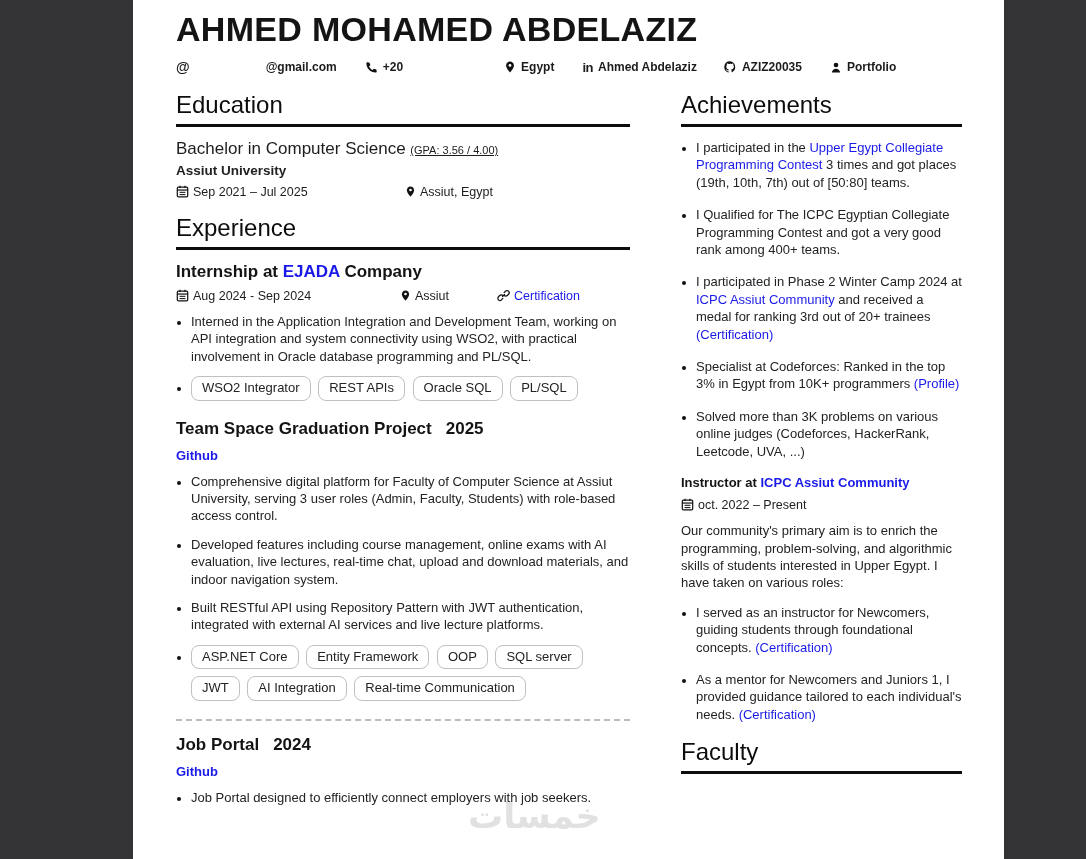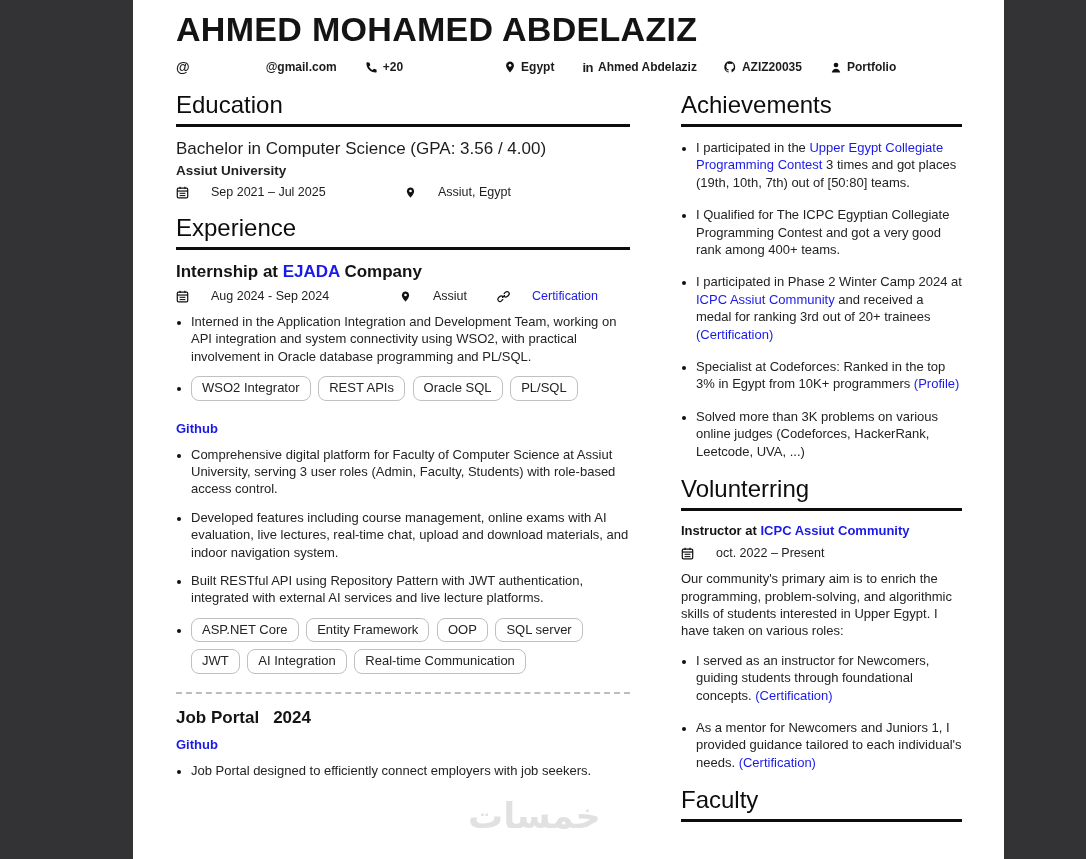--- a/index.html
+++ b/index.html
@@ -41,25 +41,25 @@
   .col-right { width:281px; flex:none; }
 
   h2.sec {
     font-size:24px; font-weight:400; color:#0d0d0d;
     margin:15px 0 12px; padding-bottom:5px;
     border-bottom:3px solid #0d0d0d;
   }
   section:first-child h2.sec { margin-top:0; }
 
   .degree-line { font-size:17px; color:#1d1d1d; margin:2px 0 4px; }
-  .degree-line .gpa { font-size:17px; }
+  .degree-line .gpa { font-size:11px;text-decoration:underline; }
   .school { font-size:13.5px; font-weight:700; margin:0 0 7px; }
 
   .meta { display:flex; align-items:center; font-size:12.5px; color:#1d1d1d; margin:2px 0 10px; }
-  .meta .m-item { display:inline-flex; align-items:center; gap:22px; }
+  .meta .m-item { display:inline-flex; align-items:flex-start; gap:4px; }
   .meta .w229 { width:229px; } .meta .w224 { width:224px; } .meta .w97 { width:97px; }
 
   h3.entry { font-size:17px; font-weight:700; color:#141414; margin:10px 0 7px; }
   h3.entry .year { margin-left:14px; }
   .lnk { color:#1a1ae8; text-decoration:none; cursor:pointer; }
   .gh-link { display:inline-block; font-size:13px; font-weight:700; margin:0 0 6px; }
 
   ul.blt { margin:4px 0 6px; padding-left:15px; list-style:disc; }
   ul.blt li { font-size:13px; line-height:17.4px; margin-bottom:11px; color:#232323; }
   .col-right ul.blt li { margin-bottom:15px; }
@@ -201,20 +201,21 @@
               <span class="pill">WSO2 Integrator</span>
               <span class="pill">REST APIs</span>
               <span class="pill">Oracle SQL</span>
               <span class="pill">PL/SQL</span>
             </li>
           </ul>
         </section>
 
         <section>
 
+          <h3 class="entry"><span>Team Space Graduation Project</span><span class="year">2025</span></h3>
           <a class="lnk gh-link">Github</a>
           <ul class="blt">
             <li>Comprehensive digital platform for Faculty of Computer Science at Assiut University, serving 3 user roles (Admin, Faculty, Students) with role-based access control.</li>
             <li>Developed features including course management, online exams with AI evaluation, live lectures, real-time chat, upload and download materials, and indoor navigation system.</li>
             <li>Built RESTful API using Repository Pattern with JWT authentication, integrated with external AI services and live lecture platforms.</li>
             <li class="tags-li">
               <span class="pill">ASP.NET Core</span>
               <span class="pill">Entity Framework</span>
               <span class="pill">OOP</span>
               <span class="pill">SQL server</span>
@@ -242,21 +243,20 @@
           <ul class="blt">
             <li><span>I participated in the </span><a class="lnk">Upper Egypt Collegiate Programming Contest</a><span> 3 times and got places (19th, 10th, 7th) out of [50:80] teams.</span></li>
             <li>I Qualified for The ICPC Egyptian Collegiate Programming Contest and got a very good rank among 400+ teams.</li>
             <li><span>I participated in Phase 2 Winter Camp 2024 at </span><a class="lnk">ICPC Assiut Community</a><span> and received a medal for ranking 3rd out of 20+ trainees  </span><a class="lnk">(Certification)</a></li>
             <li><span>Specialist at Codeforces: Ranked in the top 3% in Egypt from 10K+ programmers </span><a class="lnk">(Profile)</a></li>
             <li>Solved more than 3K problems on various online judges (Codeforces, HackerRank, Leetcode, UVA, ...)</li>
           </ul>
         </section>
 
         <section>
-          <h2 class="sec">Volunterring</h2>
           <h3 class="role"><span>Instructor at </span><a class="lnk">ICPC Assiut Community</a></h3>
           <div class="meta">
             <span class="m-item">
               <svg class="ic" width="13" height="13" viewBox="0 0 16 16">
                   <rect x="1.6" y="2.6" width="12.8" height="12" rx="1.4" fill="none" stroke="#111" stroke-width="1.5"></rect>
                   <line x1="1.6" y1="6.2" x2="14.4" y2="6.2" stroke="#111" stroke-width="1.5"></line>
                   <line x1="5" y1="1" x2="5" y2="3.6" stroke="#111" stroke-width="1.5"></line>
                   <line x1="11" y1="1" x2="11" y2="3.6" stroke="#111" stroke-width="1.5"></line>
                   <line x1="4.4" y1="9" x2="11.6" y2="9" stroke="#111" stroke-width="1.3"></line>
                   <line x1="4.4" y1="11.8" x2="11.6" y2="11.8" stroke="#111" stroke-width="1.3"></line>

